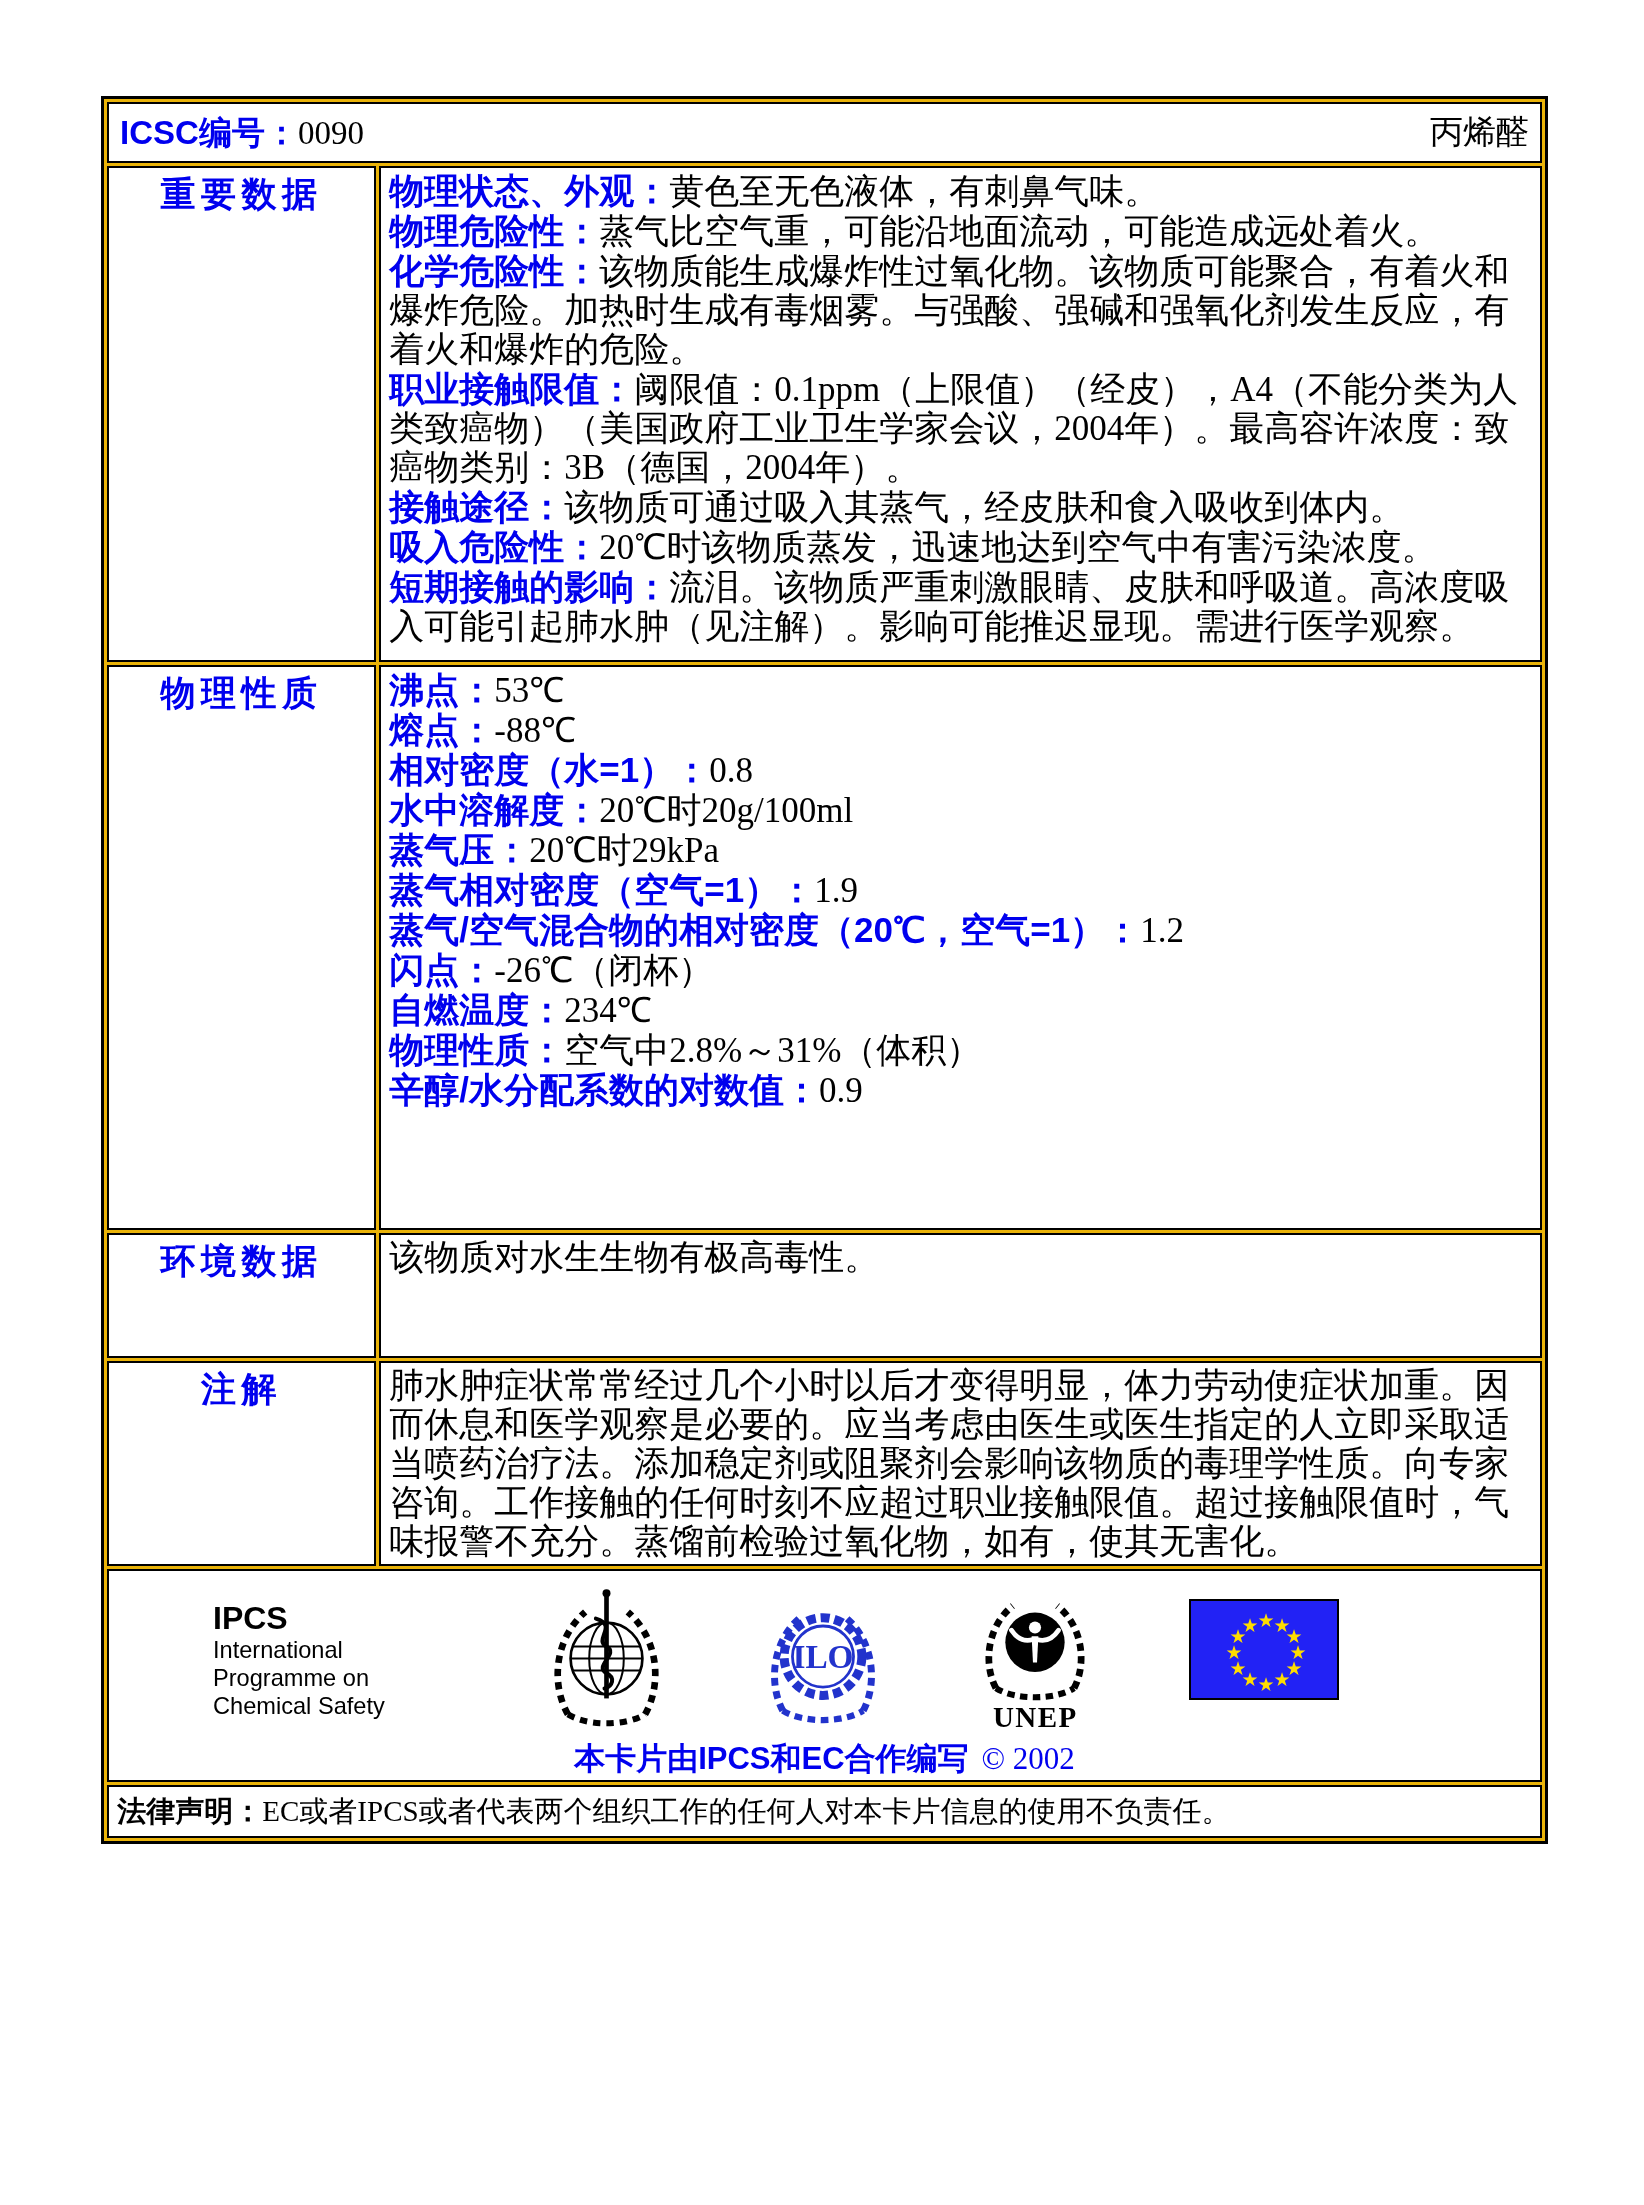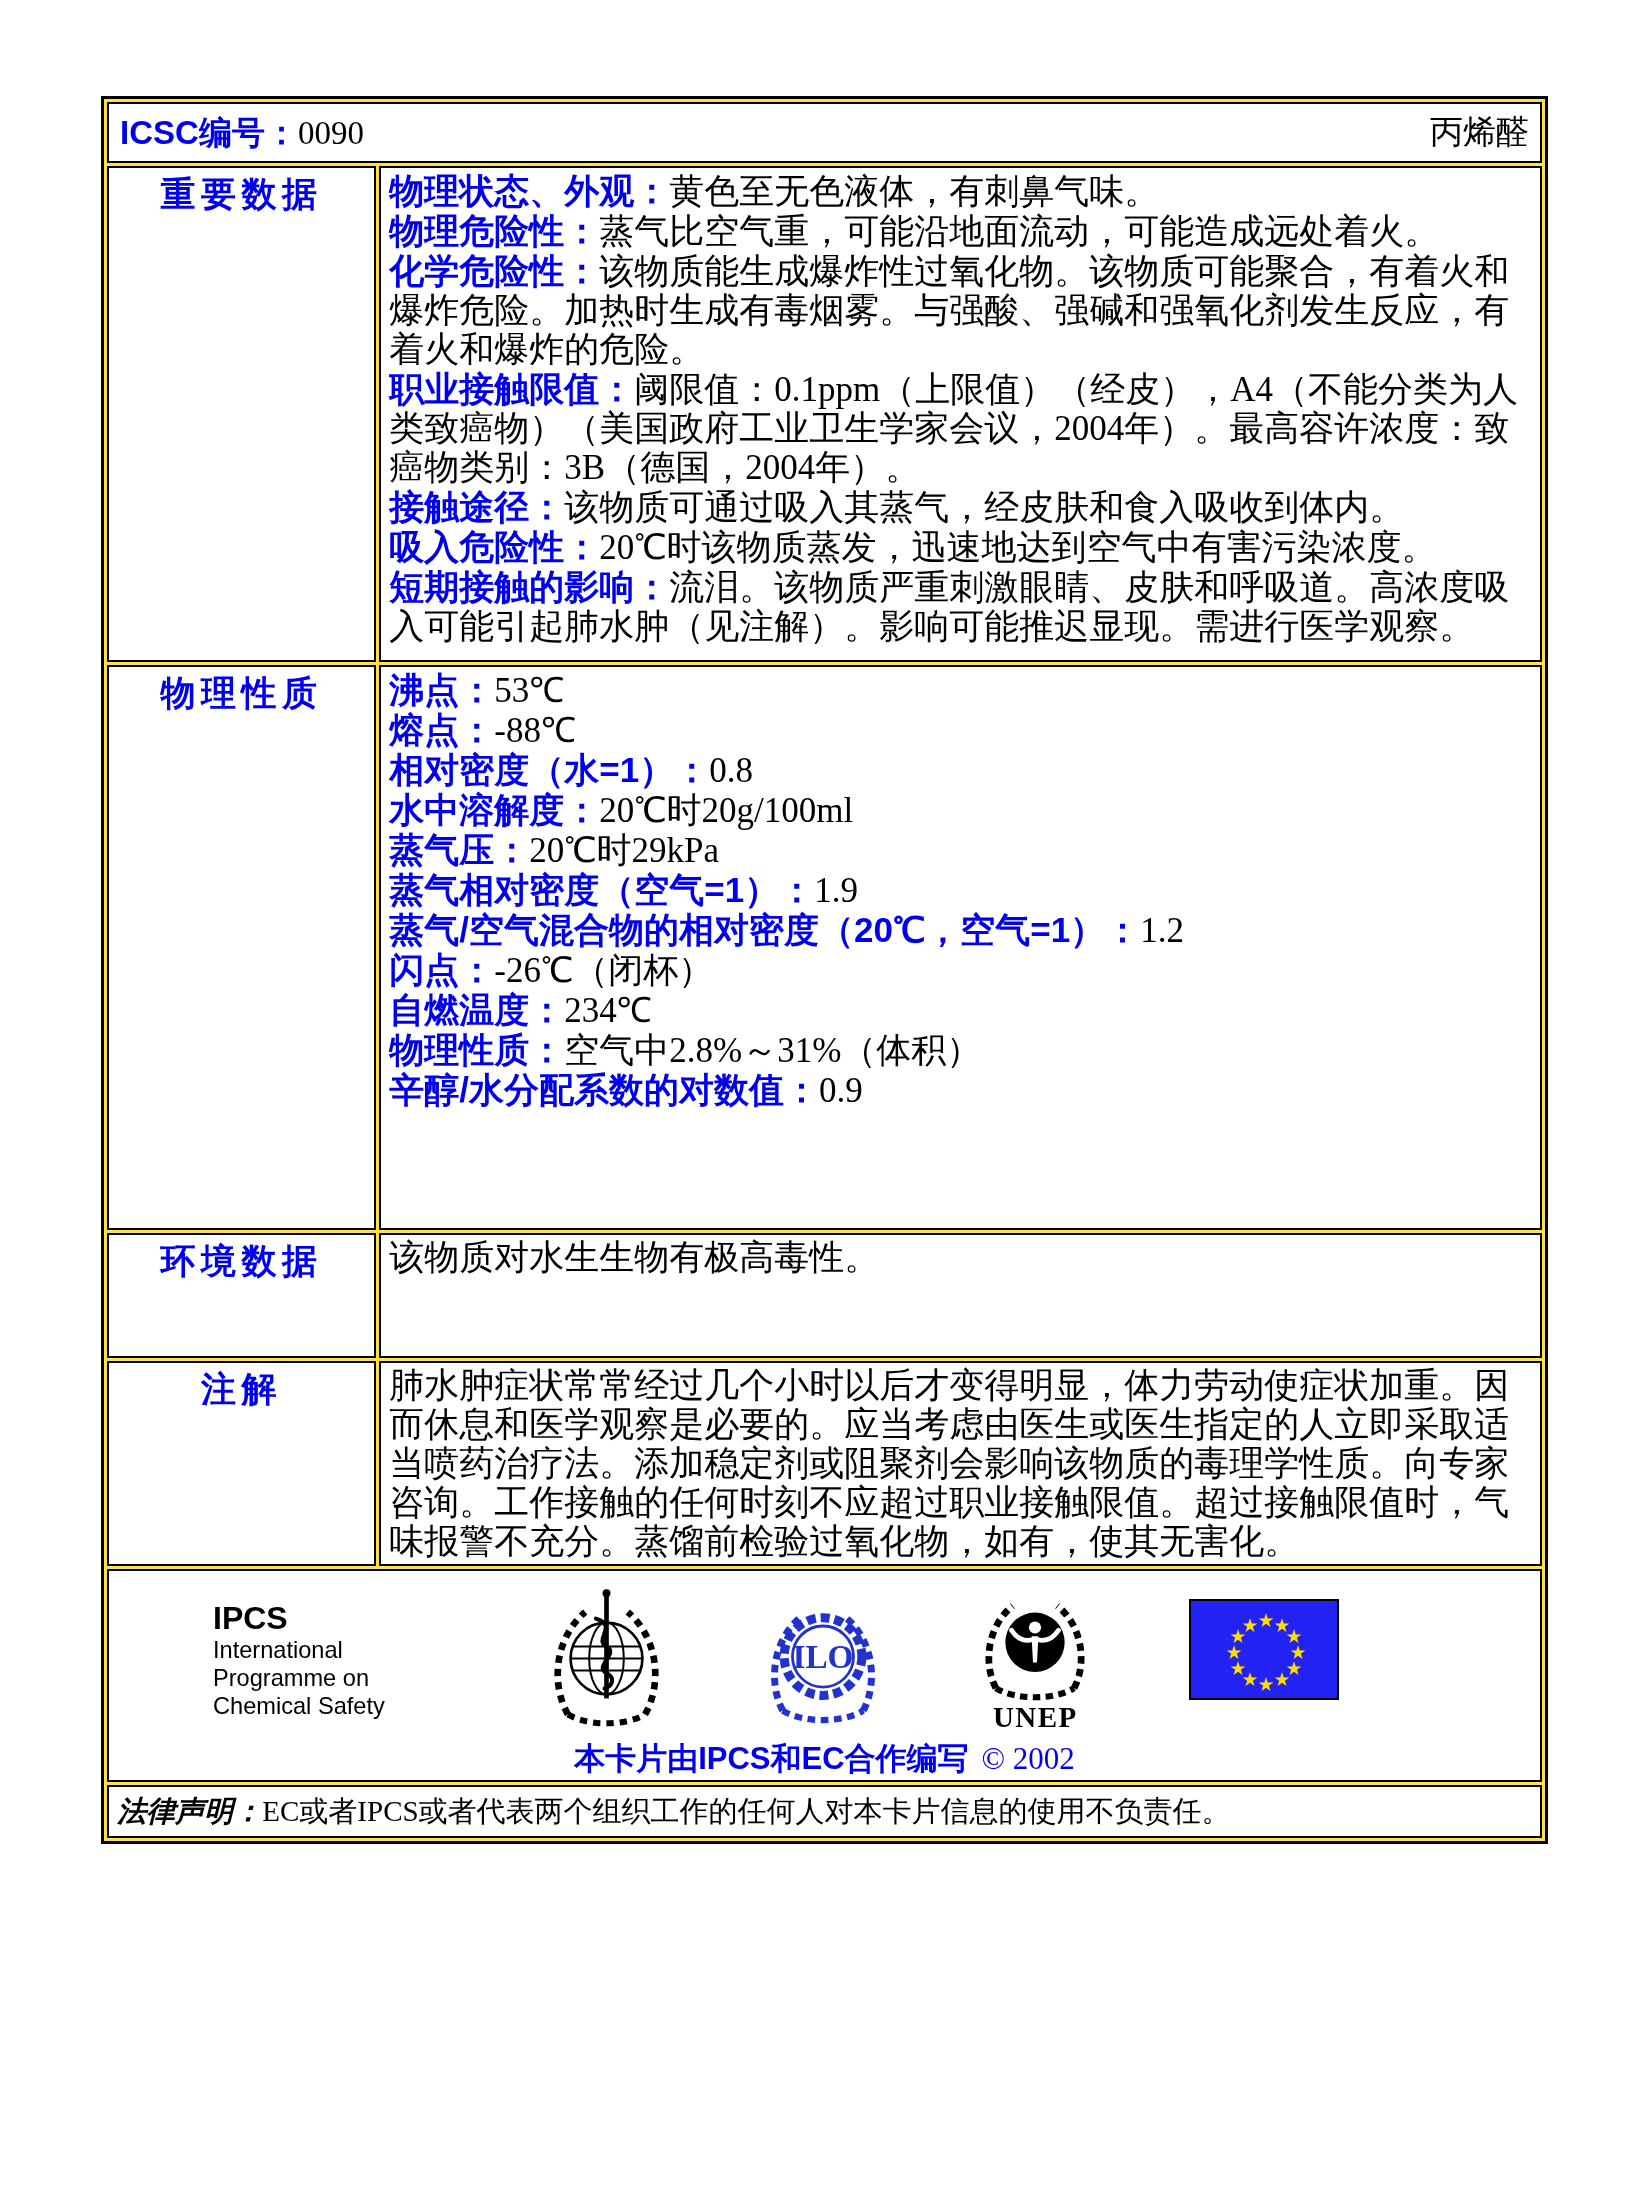--- a/index.html
+++ b/index.html
@@ -8,21 +8,21 @@
     font-family:"Liberation Serif", serif; color:#000;
   }
   .doc-title {
     position:absolute; top:7px; left:0; width:1645px; text-align:center;
     font-size:44px; font-weight:bold; color:#ff0000; letter-spacing:7px;
     font-family:"Liberation Sans", sans-serif; margin:0;
   }
   table.card {
     position:absolute; left:101px; top:96px; width:1447px;
     border-collapse:separate; border-spacing:3.5px; border:3.5px solid #000;
-    table-layout:fixed; background:#fde047;
+    table-layout:fixed; background:#eab308;
   }
   table.card td { border:2.1px solid #000; background:#fff; vertical-align:top; padding:2.8px 8.3px; }
   td.label-cell {
     text-align:center; vertical-align:middle; color:#0000ee;
     font-family:"Liberation Sans", sans-serif; font-weight:bold;
     font-size:35px; letter-spacing:5.5px;
   }
   .content-cell { font-size:35px; line-height:39px; }
   .content-cell p { margin:0; }
   .blue-lbl {
@@ -55,21 +55,21 @@
     position:absolute; color:#ffdd00; font-size:19px; line-height:19px;
     transform:translate(-50%,-50%); font-family:"DejaVu Sans", sans-serif;
   }
   .unep-block { text-align:center; }
   .unep-label {
     font-size:29px; font-weight:bold; letter-spacing:1.4px; margin-top:-5.5px;
     font-family:"Liberation Serif", serif;
   }
   
   .legal-cell { vertical-align:middle !important; font-size:29px; line-height:33px; padding:4.2px 9.7px; }
-  .legal-lbl { font-family:"Liberation Sans", sans-serif; font-weight:bold;font-style:italic; }
+  .legal-lbl { font-family:"Liberation Sans", sans-serif; font-weight:bold; }
 </style>
 </head>
 <body>
 
 <div class="page">
 
 
   <table class="card">
     <colgroup>
         <col style="width:269px">

